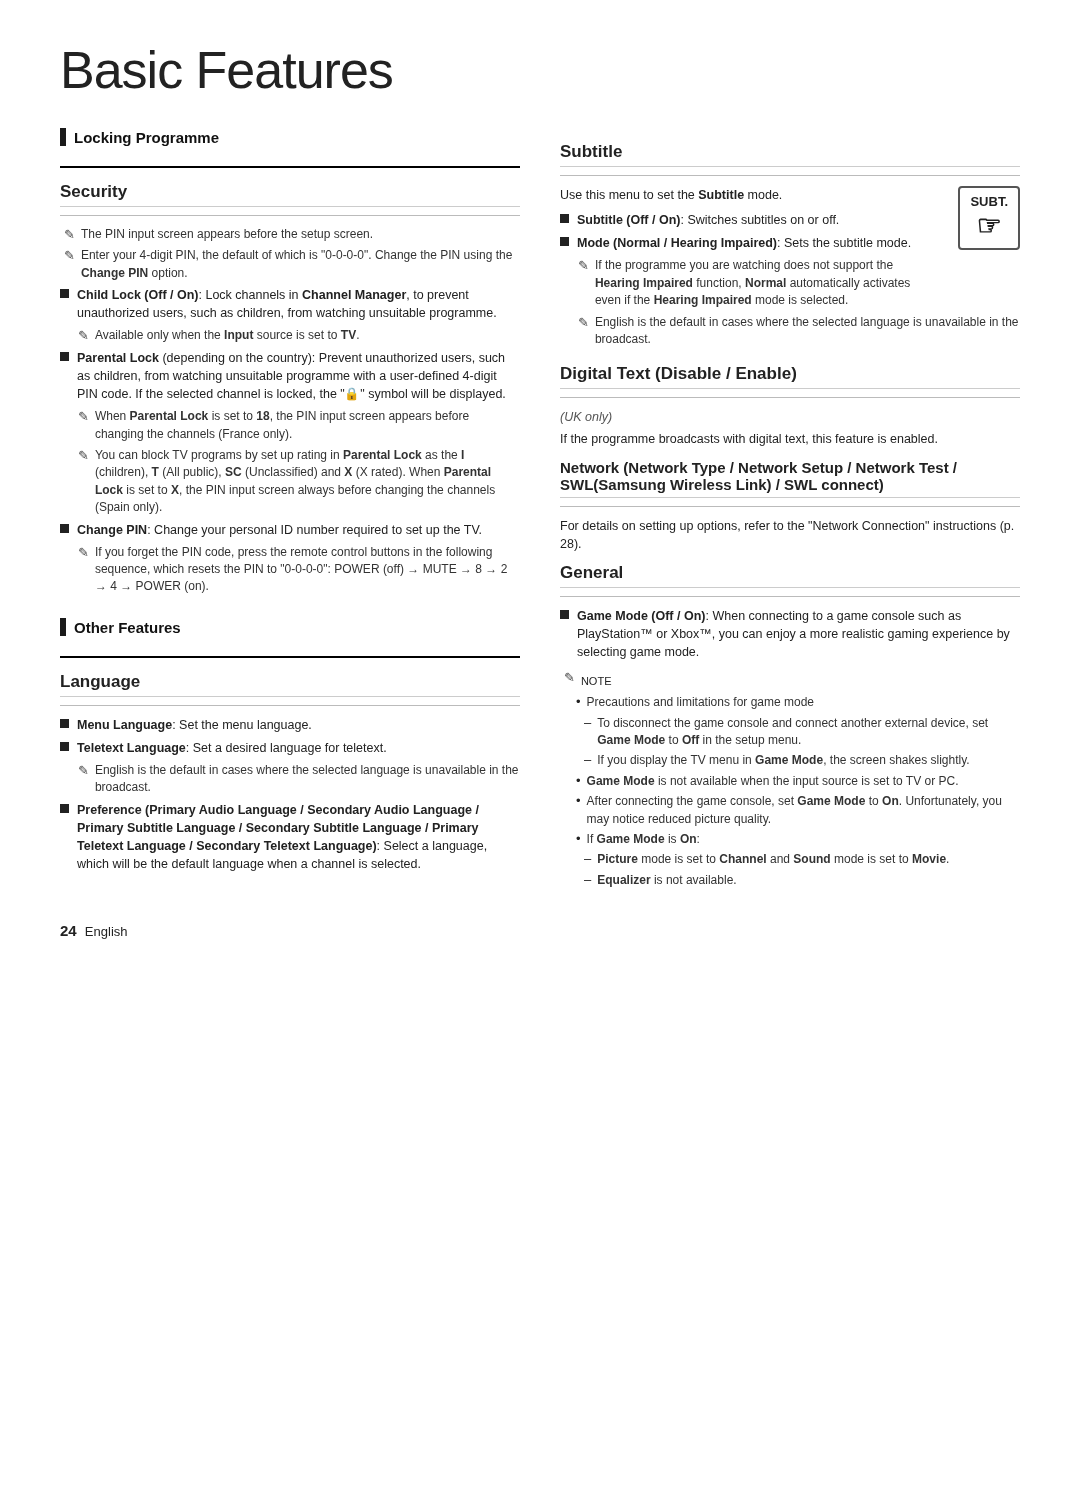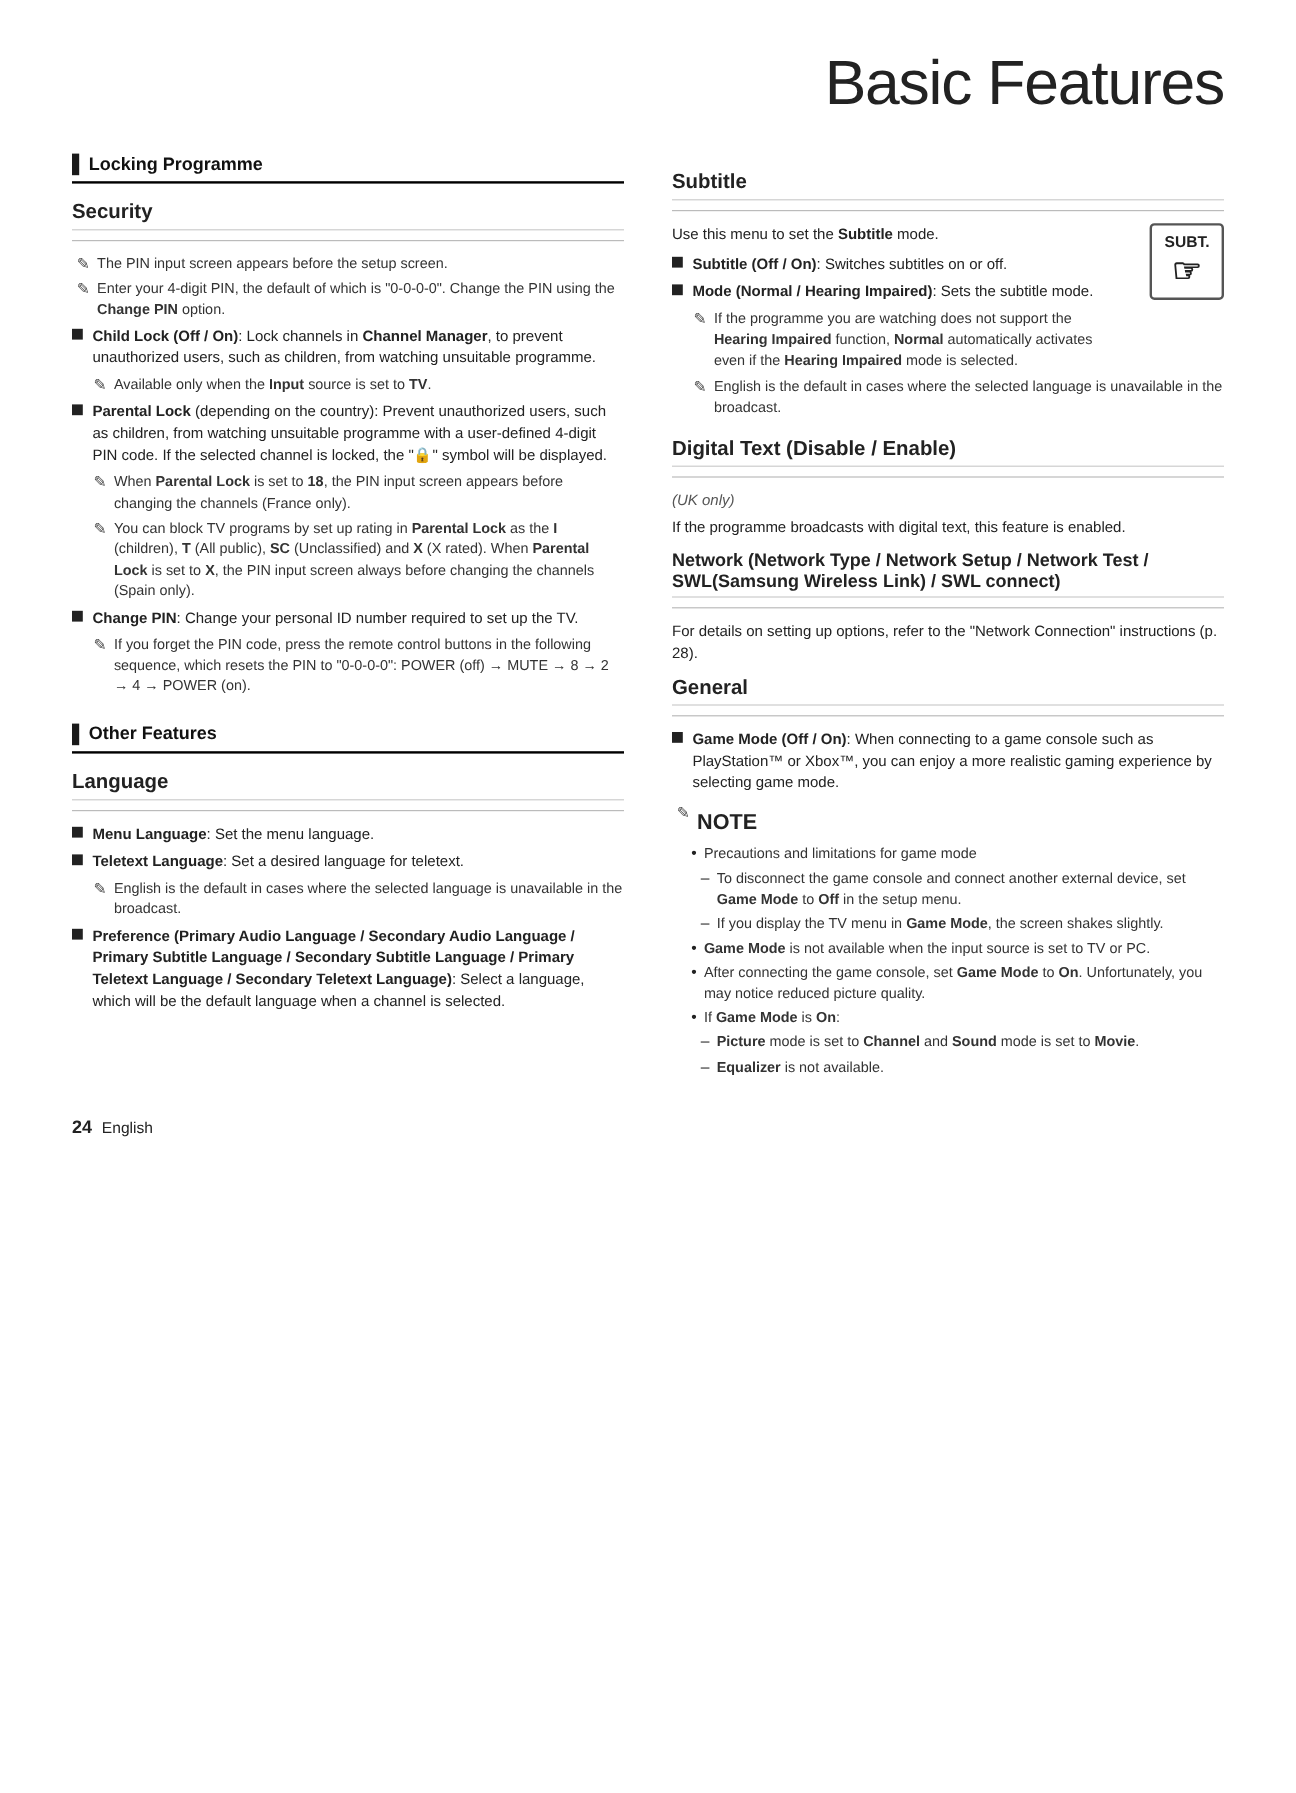--- a/index.html
+++ b/index.html
@@ -11,40 +11,39 @@
       width: 1080px;
       min-height: 1494px;
       padding: 40px 60px 40px 60px;
     }
     .page-title {
       font-size: 52px;
       font-weight: 300;
       color: #222;
       margin-bottom: 28px;
       letter-spacing: -1px;
-      text-align: right;
     }
     .two-col {
       display: flex;
       gap: 40px;
     }
     .col-left {
       flex: 1;
       max-width: 470px;
     }
     .col-right {
       flex: 1;
       max-width: 470px;
     }
     .section-header {
       display: flex;
-      align-items: center;
+      align-items: flex-end;
       border-bottom: 2px solid #000;
       margin-bottom: 10px;
-      padding-bottom: 5px;
+      padding-bottom: 20px;
     }
     .section-header-bar {
       width: 6px;
       height: 18px;
       background: #1a1a1a;
       margin-right: 8px;
       display: inline-block;
     }
     .section-header-title {
       font-size: 15px;
@@ -114,22 +113,22 @@
       text-align: center;
       font-size: 13px;
       font-weight: bold;
       position: relative;
     }
     .subt-hand {
       font-size: 28px;
       display: block;
     }
     .note-label {
-      font-size: 18px;
-      font-weight: bold;
+      font-size: 11px;
+      font-weight: normal;
       margin-bottom: 3px;
       margin-top: 6px;
     }
     .dash-item {
       display: flex;
       align-items: flex-start;
       margin-left: 14px;
       margin-bottom: 3px;
     }
     .dash {

